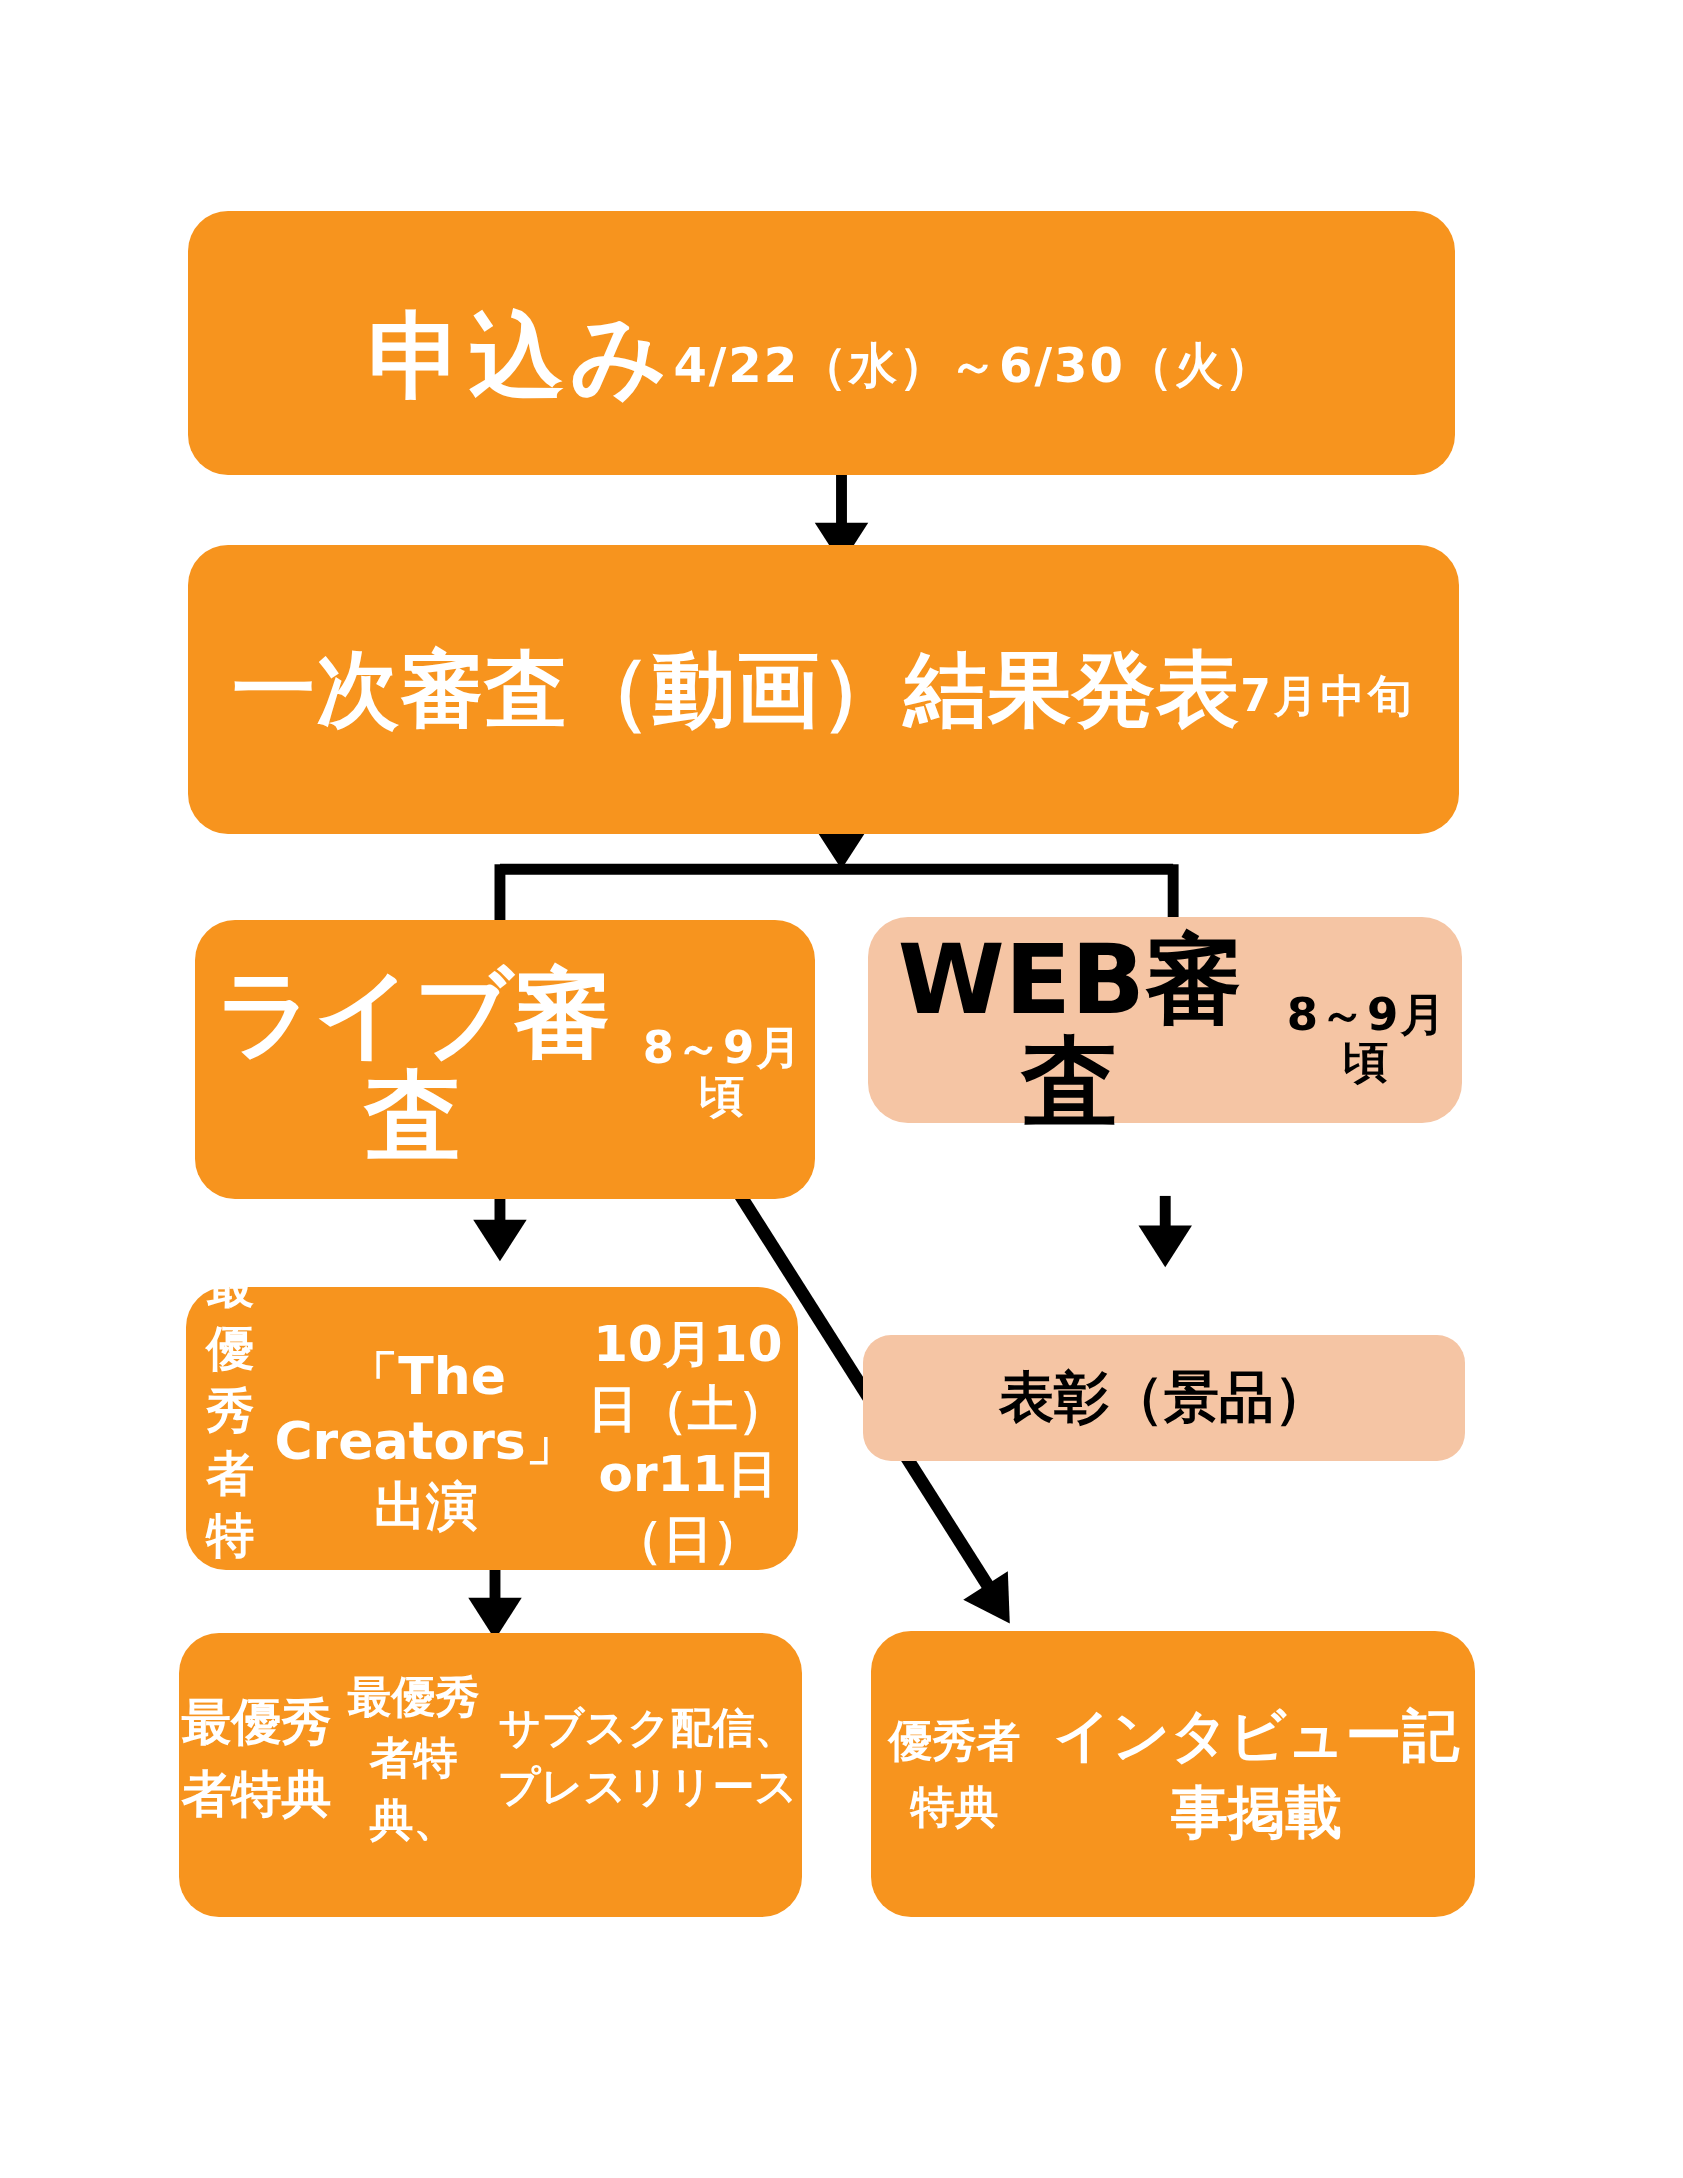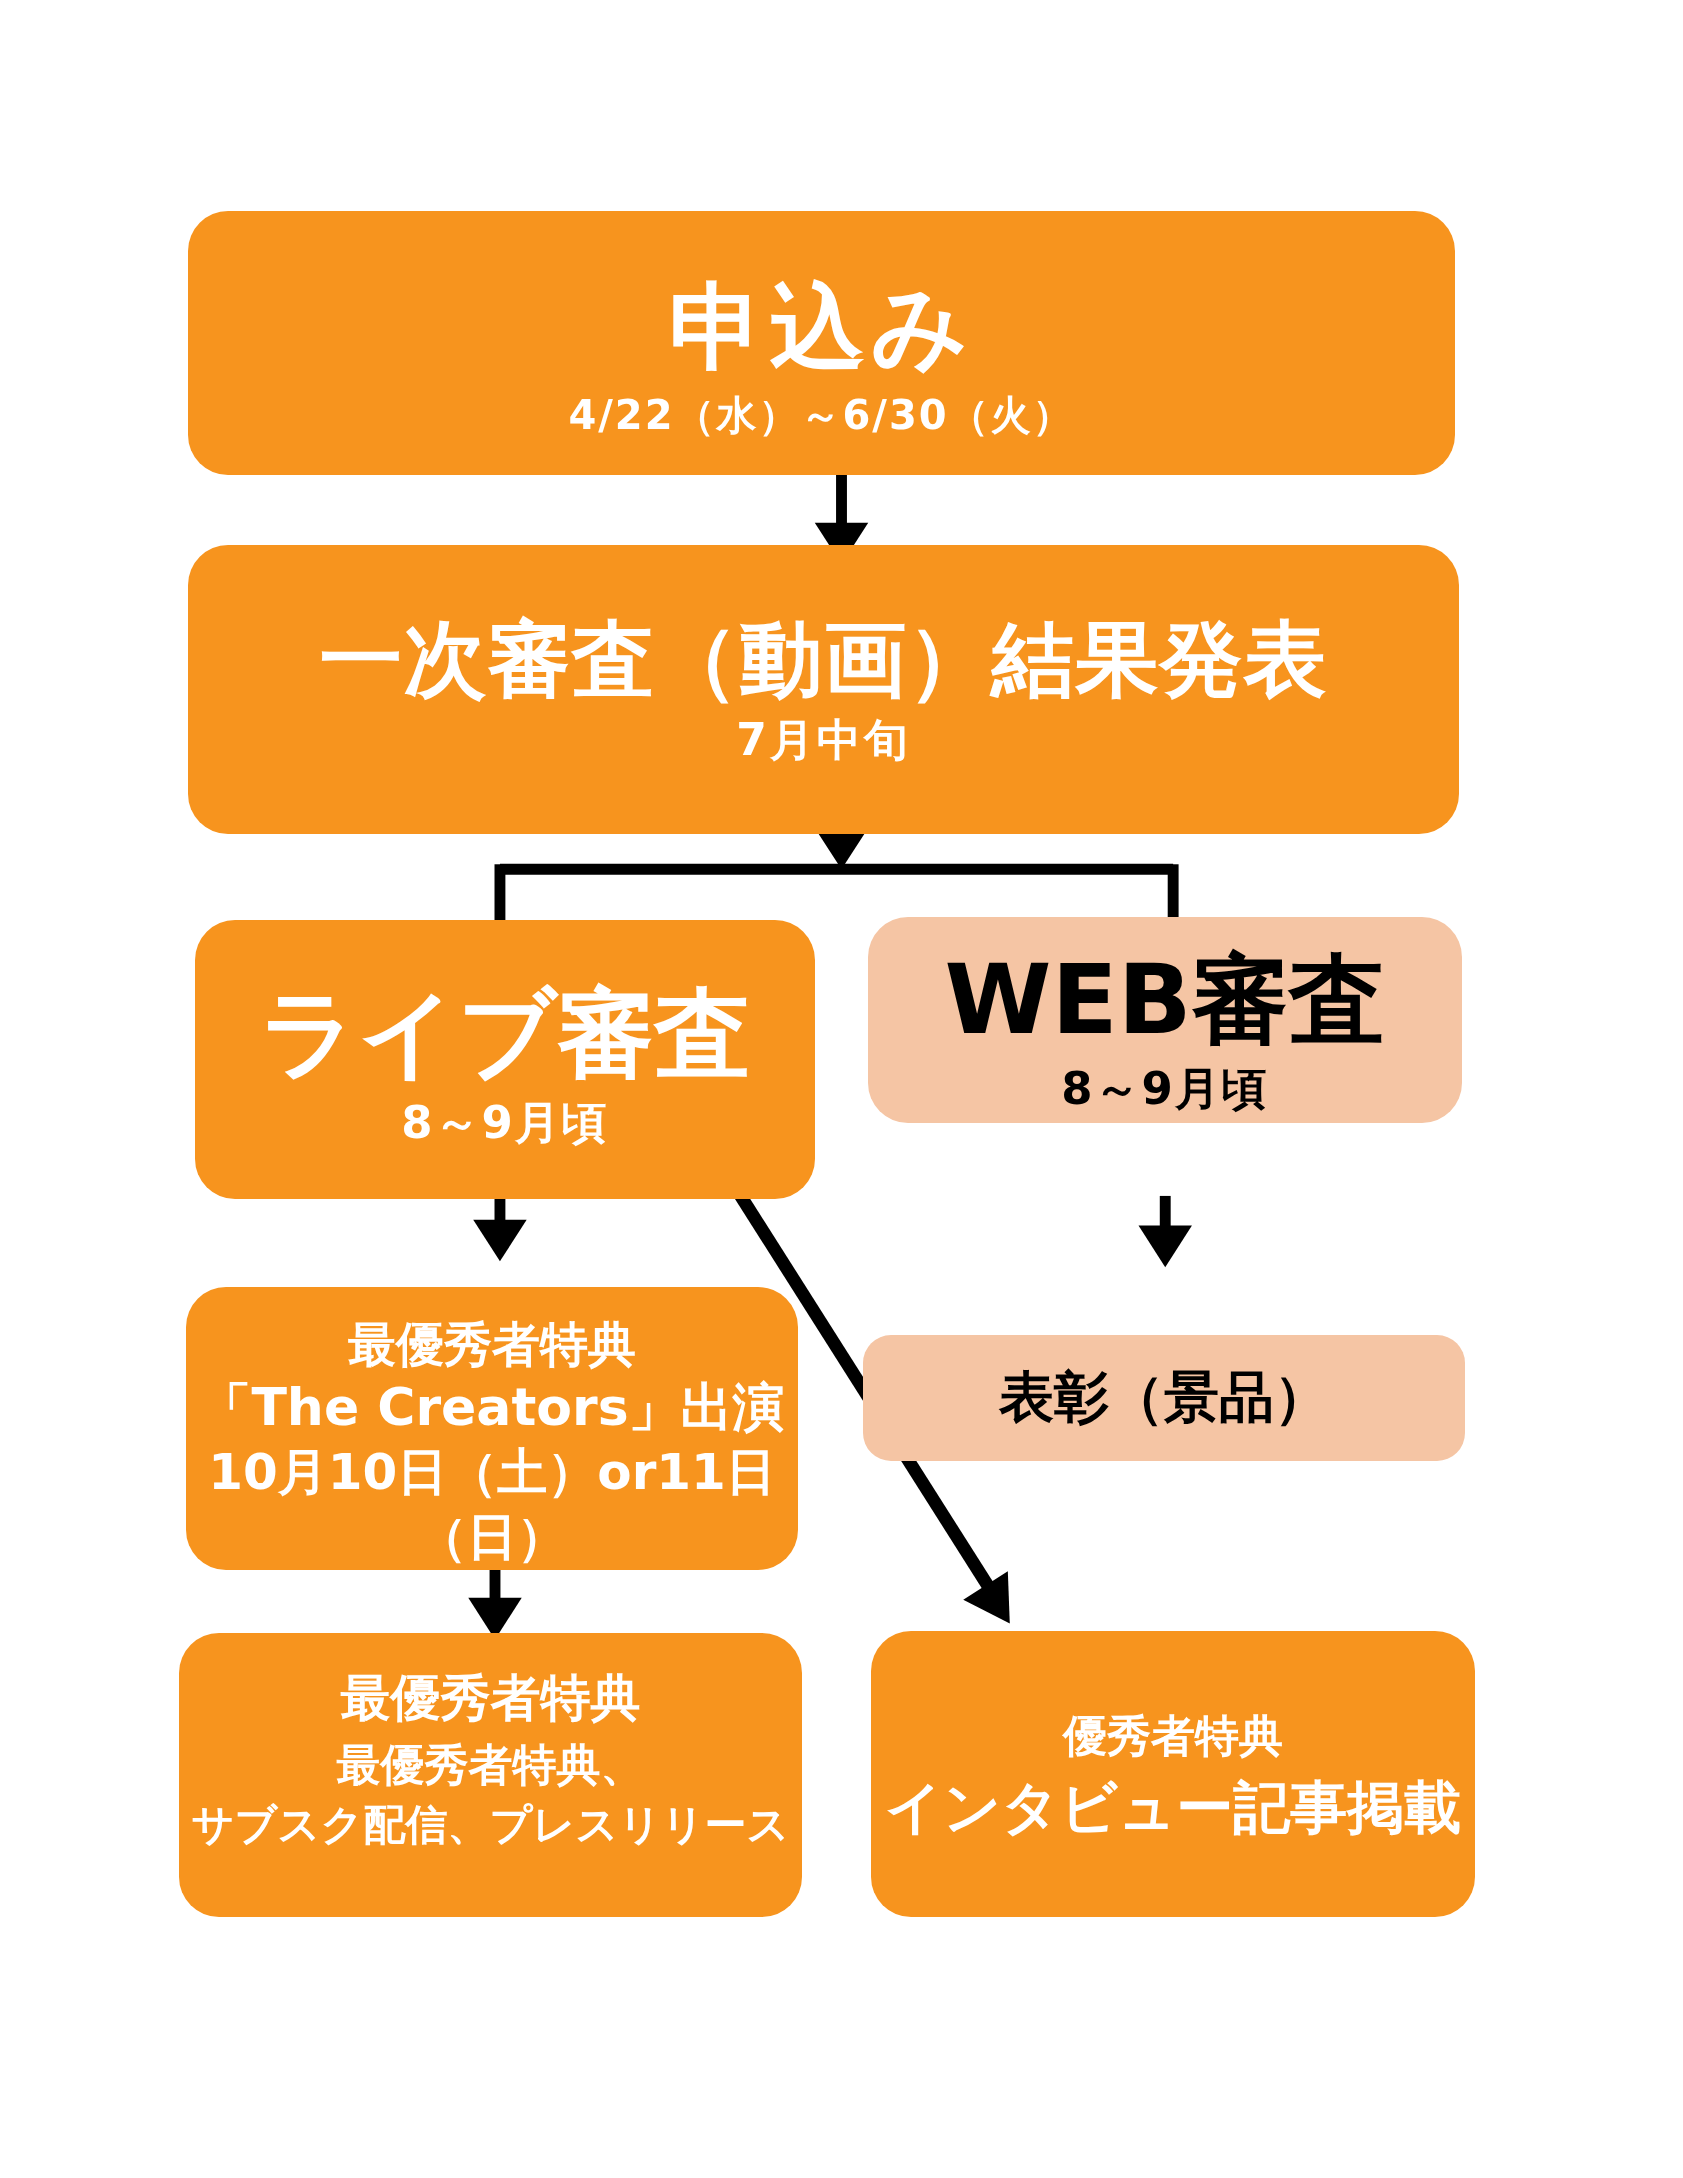--- a/index.html
+++ b/index.html
@@ -26,34 +26,33 @@
   .connectors{
     position:absolute;
     left:0;top:0;
     width:1683px;height:2178px;
     pointer-events:none;
   }
   .box{
     position:absolute;
     box-sizing:border-box;
     display:flex;
-    flex-direction:column;
     align-items:center;
     justify-content:center;
     text-align:center;
     border-radius:40px;
     line-height:1.05;
   }
   .box.orange{background:var(--orange);color:var(--text-on-orange);}
   .box.peach{background:var(--peach);color:var(--text-on-peach);}
 
   
   .box-apply{left:188px;top:211px;width:1267px;height:264px;padding-top:28px;}
   .box-apply .title{font-size:95px;letter-spacing:6px;}
-  .box-apply .period{font-size:40px;margin-top:16px;letter-spacing:2px;}
+  .box-apply .period{font-size:48px;margin-top:16px;letter-spacing:2px;}
 
   
   .box-first{left:188px;top:545px;width:1271px;height:289px;}
   .box-first .title{font-size:83px;letter-spacing:1px;}
   .box-first .period{font-size:44px;margin-top:14px;letter-spacing:3px;}
 
   
   .box-live{left:195px;top:920px;width:620px;height:279px;padding-top:10px;}
   .box-live .title{font-size:97px;}
   .box-live .period{font-size:45px;margin-top:14px;letter-spacing:2px;}

